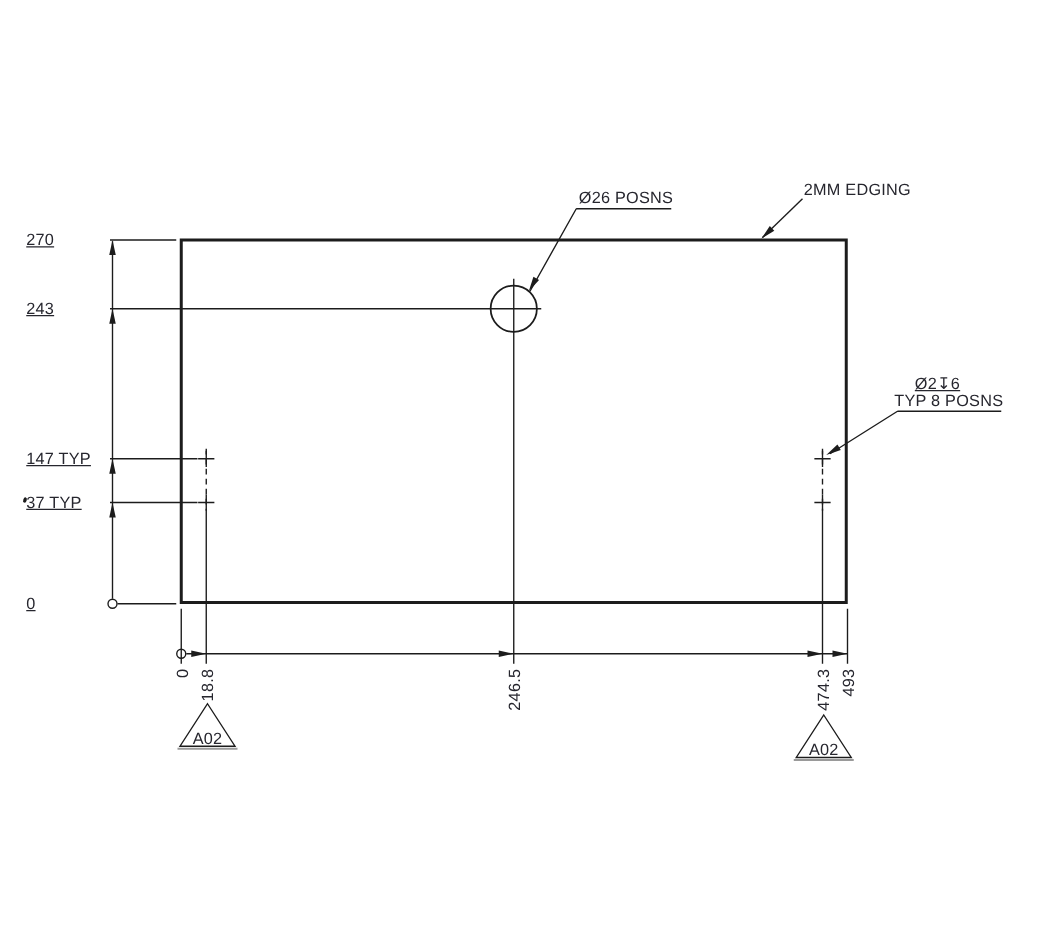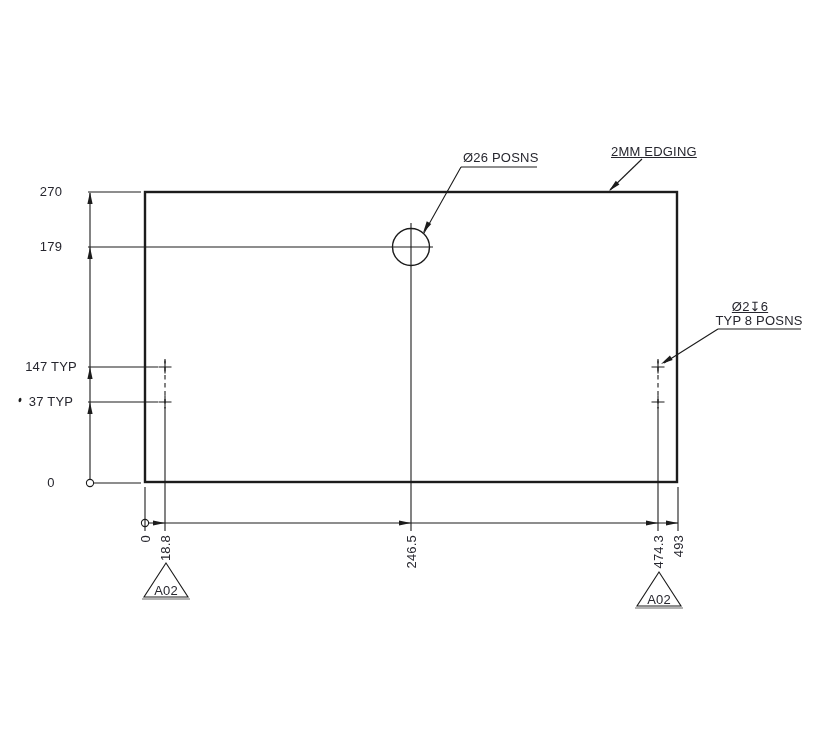--- a/index.html
+++ b/index.html
@@ -5,21 +5,21 @@
   html,body{margin:0;padding:0;background:#ffffff;}
   .canvas{
     position:relative;width:840px;height:750px;background:#ffffff;overflow:hidden;
     font-family:"Liberation Sans","DejaVu Sans",sans-serif;
   }
   .canvas svg{position:absolute;left:0;top:0;}
   .lbl{
     position:absolute;font-size:13px;line-height:14px;color:#26262e;
     white-space:nowrap;letter-spacing:0.2px;
   }
-  .dim-left{width:60px;text-align:center;}
+  .dim-left{width:60px;text-align:left;text-decoration:underline;}
   .dim-bottom{transform:rotate(-90deg) translateX(-100%);transform-origin:0 0;}
   .callout-small{width:90px;text-align:center;}
   .datum-label{width:40px;text-align:center;}
 </style>
 </head>
 <body>
 
 <div class="canvas">
 
   <svg width="840" height="750" viewBox="0 0 840 750">
@@ -76,32 +76,32 @@
       <polygon points="0,0 12,2.6 12,-2.6" transform="translate(678,523) rotate(180)"></polygon>
       <polygon points="0,0 12,2.6 12,-2.6" transform="translate(423,233) rotate(-60)"></polygon>
       <polygon points="0,0 12,2.6 12,-2.6" transform="translate(609,191) rotate(-44)"></polygon>
       <polygon points="0,0 12,2.6 12,-2.6" transform="translate(661,364) rotate(-31)"></polygon>
 
       <ellipse cx="20" cy="400" rx="1.4" ry="2.2" transform="rotate(18 20 400)"></ellipse>
     </g>
   </svg>
 
   <span class="lbl dim-left" style="left:21px;top:185px;">270</span>
-  <span class="lbl dim-left" style="left:21px;top:240px;">179</span>
+  <span class="lbl dim-left" style="left:21px;top:240px;">243</span>
   <span class="lbl dim-left" style="left:21px;top:360px;">147 TYP</span>
   <span class="lbl dim-left" style="left:21px;top:395px;">37 TYP</span>
   <span class="lbl dim-left" style="left:21px;top:476px;">0</span>
 
   <span class="lbl dim-bottom" style="left:139px;top:535px;">0</span>
   <span class="lbl dim-bottom" style="left:159px;top:535px;">18.8</span>
   <span class="lbl dim-bottom" style="left:405px;top:535px;">246.5</span>
   <span class="lbl dim-bottom" style="left:652px;top:535px;">474.3</span>
   <span class="lbl dim-bottom" style="left:672px;top:535px;">493</span>
 
   <span class="lbl" style="left:463px;top:151px;">Ø26 POSNS</span>
-  <span class="lbl" style="left:611px;top:145px;text-decoration:underline;">2MM EDGING</span>
+  <span class="lbl" style="left:643px;top:145px;">2MM EDGING</span>
   <span class="lbl callout-small" style="left:705px;top:300px;text-decoration:underline;">Ø2↧6</span>
   <span class="lbl callout-small" style="left:714px;top:314px;">TYP 8 POSNS</span>
 
   <span class="lbl datum-label" style="left:146px;top:584px;">A02</span>
   <span class="lbl datum-label" style="left:639px;top:593px;">A02</span>
 
 </div>
 
 </body></html>

